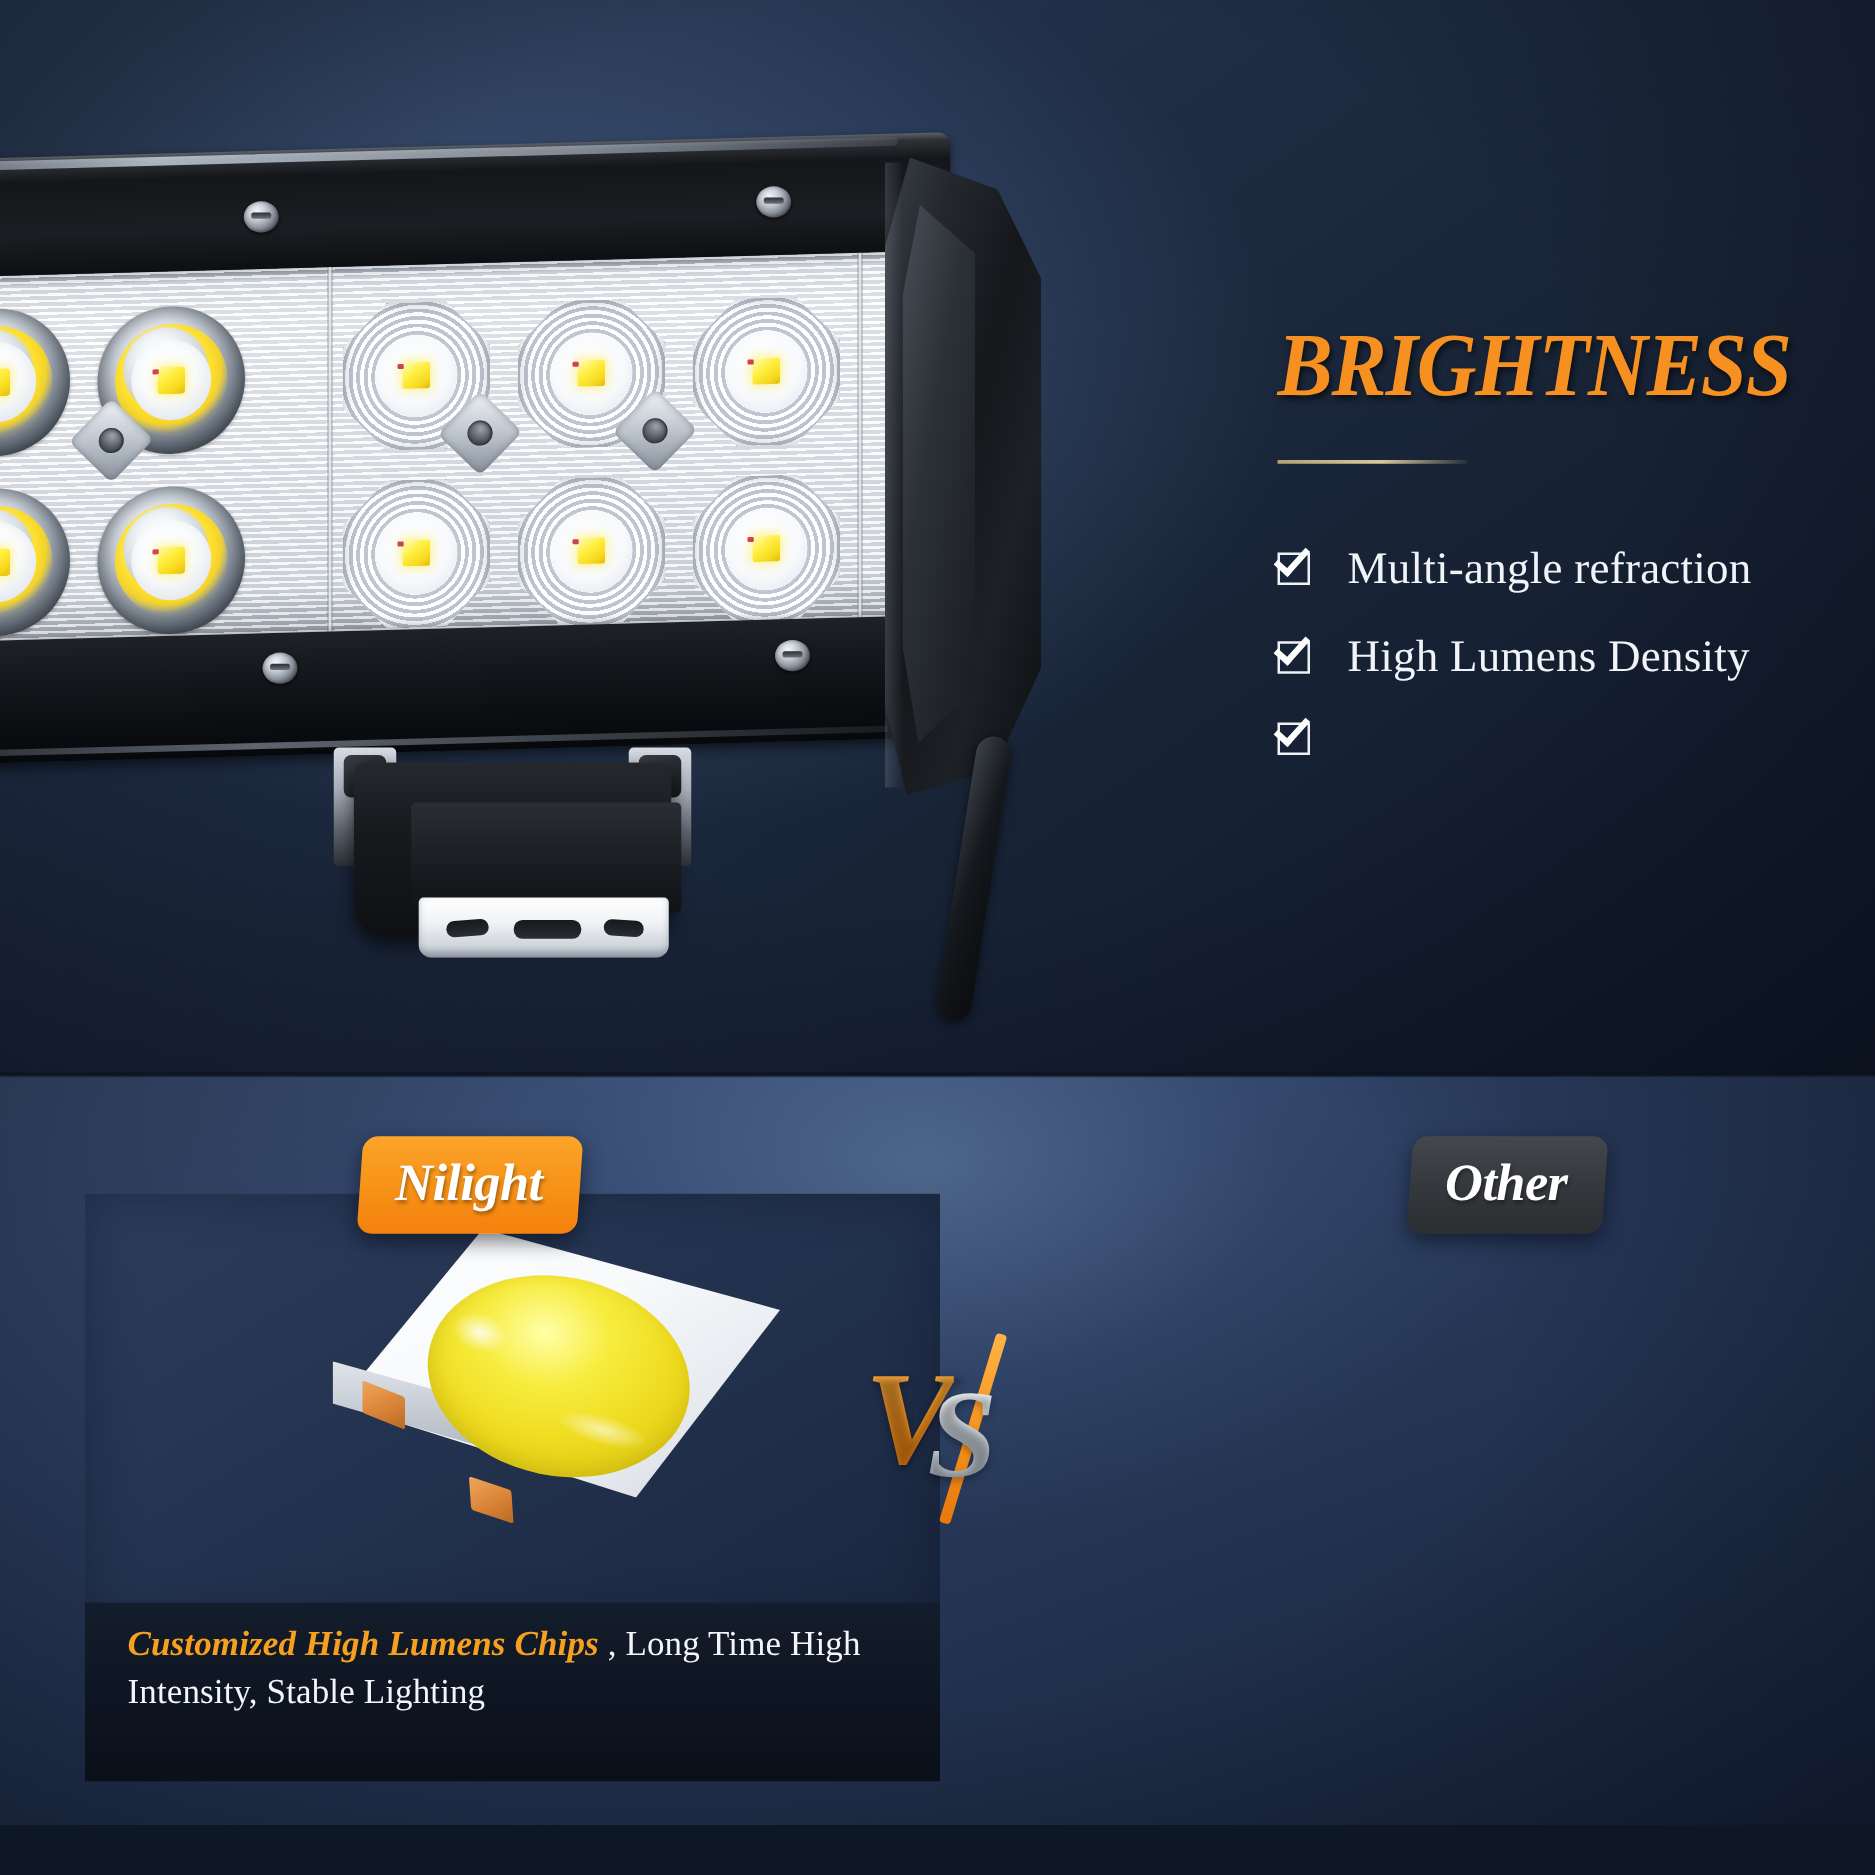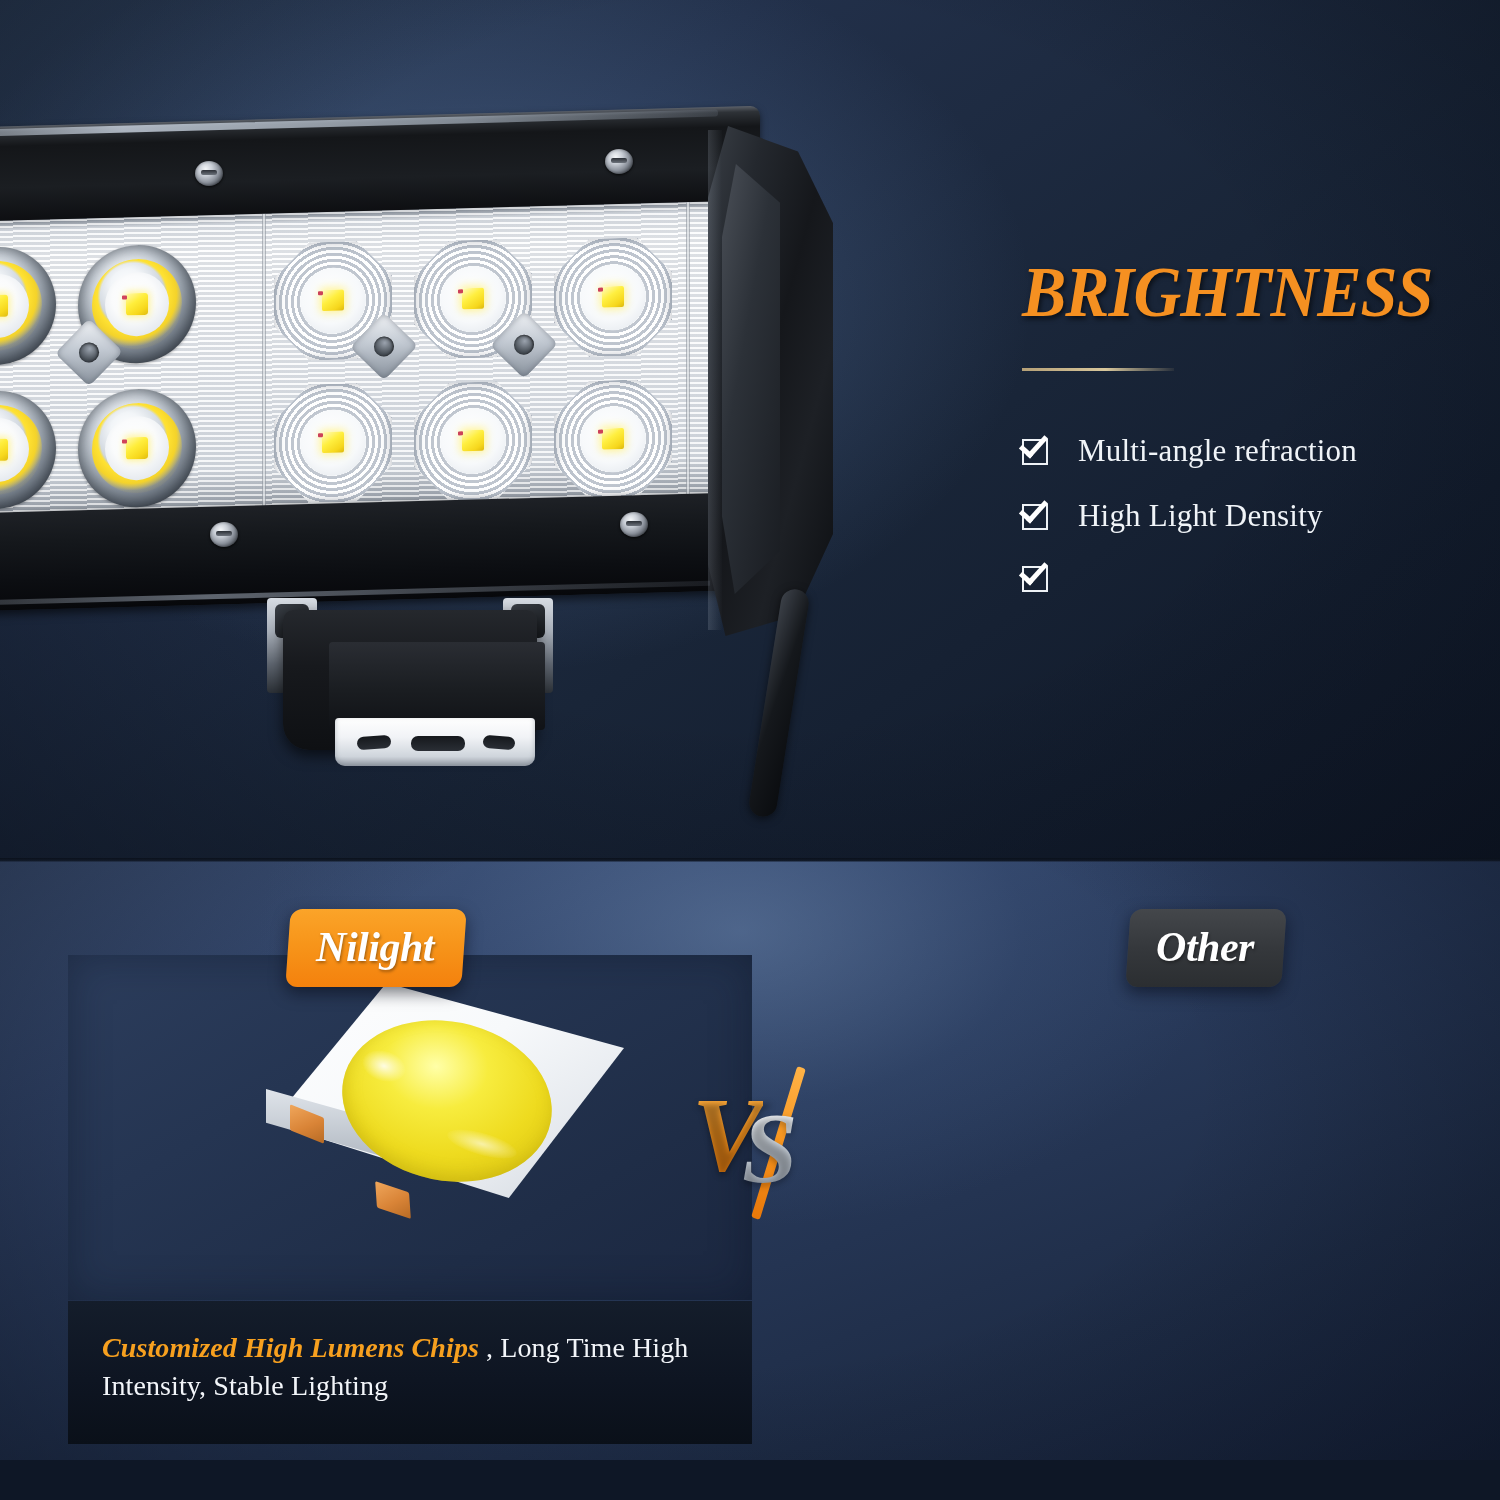--- a/index.html
+++ b/index.html
@@ -225,21 +225,21 @@
   }
   .feature-list{margin-top:62px;}
   .feature-row{display:flex;align-items:center;margin-bottom:29px;}
   .chk{position:relative;width:30px;height:30px;flex:0 0 30px;margin-right:26px;}
   .chk .box{position:absolute;left:0;top:3px;width:26px;height:26px;border:2px solid #eef2f6;}
   .chk .tick{
     position:absolute;left:4px;top:-6px;width:15px;height:27px;
     border-right:5px solid #ffffff;border-bottom:5px solid #ffffff;
     transform:rotate(42deg);
   }
-  .feature-text{font-size:31px;color:#f0f4f8;letter-spacing:.2px;white-space:nowrap;}
+  .feature-text{font-size:36px;color:#f0f4f8;letter-spacing:.2px;white-space:nowrap;}
 
   
   #bottom-section{
     position:absolute;left:0;top:861px;width:1500px;height:639px;overflow:hidden;
     background:
       radial-gradient(ellipse 620px 380px at 740px 70px, rgba(120,150,190,.42) 0%, rgba(80,110,155,.16) 46%, rgba(40,60,95,0) 78%),
       linear-gradient(160deg,#3e5276 0%,#32456a 22%,#273858 50%,#1e2c46 74%,#16213a 100%);
   }
   #bottom-section::after{
     content:"";position:absolute;inset:0;pointer-events:none;
@@ -250,23 +250,23 @@
   }
   .card.left{left:68px;}
   .card.right{left:752px;}
   .card-image{
     position:absolute;left:0;top:0;width:684px;height:345px;
     background:linear-gradient(150deg,#2c3d5c 0%,#253552 35%,#1f2d47 72%,#1b2740 100%);
     box-shadow:inset 0 0 40px rgba(10,18,32,.4);
     overflow:hidden;
   }
   .card-caption{
-    position:absolute;left:0;top:346px;width:684px;height:143px;
+    position:absolute;left:0;top:327px;width:684px;height:143px;
     background:linear-gradient(to bottom,#141d2b 0%,#0e1522 55%,#0a1019 100%);
-    padding:28px 34px 0 34px;
+    padding:15px 34px 0 34px;
   }
   .cap-line{font-size:28px;line-height:1.34;color:#f2f5f9;letter-spacing:.1px;}
   .cap-strong{font-weight:bold;font-style:italic;}
   .cap-strong.orange{color:#f7a01f;}
   .cap-strong.white{color:#ffffff;}
 
   
   .badge{
     position:absolute;z-index:8;padding:14px 30px 16px 28px;
     border-radius:12px;transform:skewX(-4deg);
@@ -483,21 +483,21 @@
             <span class="box"></span>
               <span class="tick"></span>
           </span>
           <span class="feature-text">Multi-angle refraction</span>
         </div>
         <div class="feature-row">
           <span class="chk">
             <span class="box"></span>
               <span class="tick"></span>
           </span>
-          <span class="feature-text">High Light Density</span>
+          <span class="feature-text">High Lumens Density</span>
         </div>
         <div class="feature-row">
           <span class="chk">
             <span class="box"></span>
               <span class="tick"></span>
           </span>
         </div>
       </div>
     </div>
   </div>

